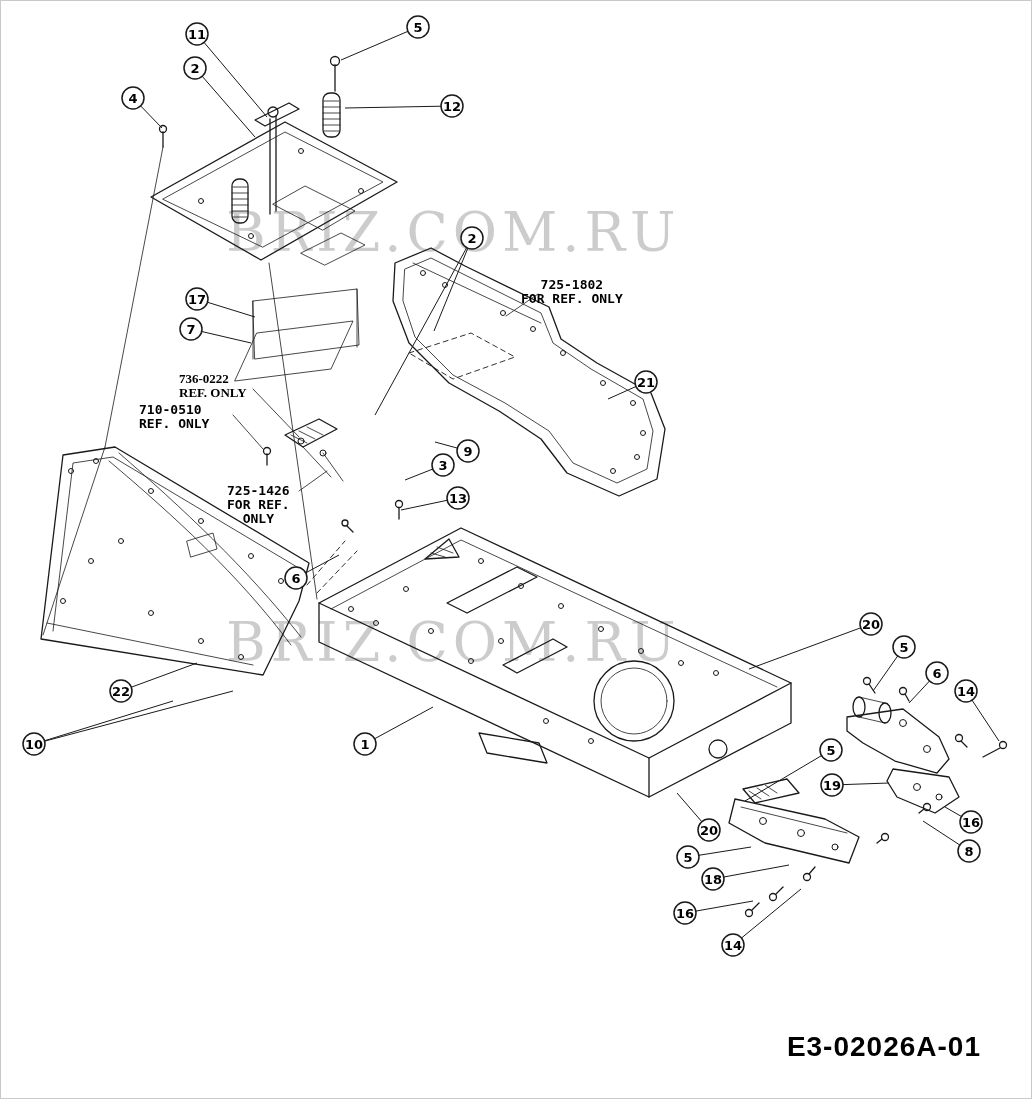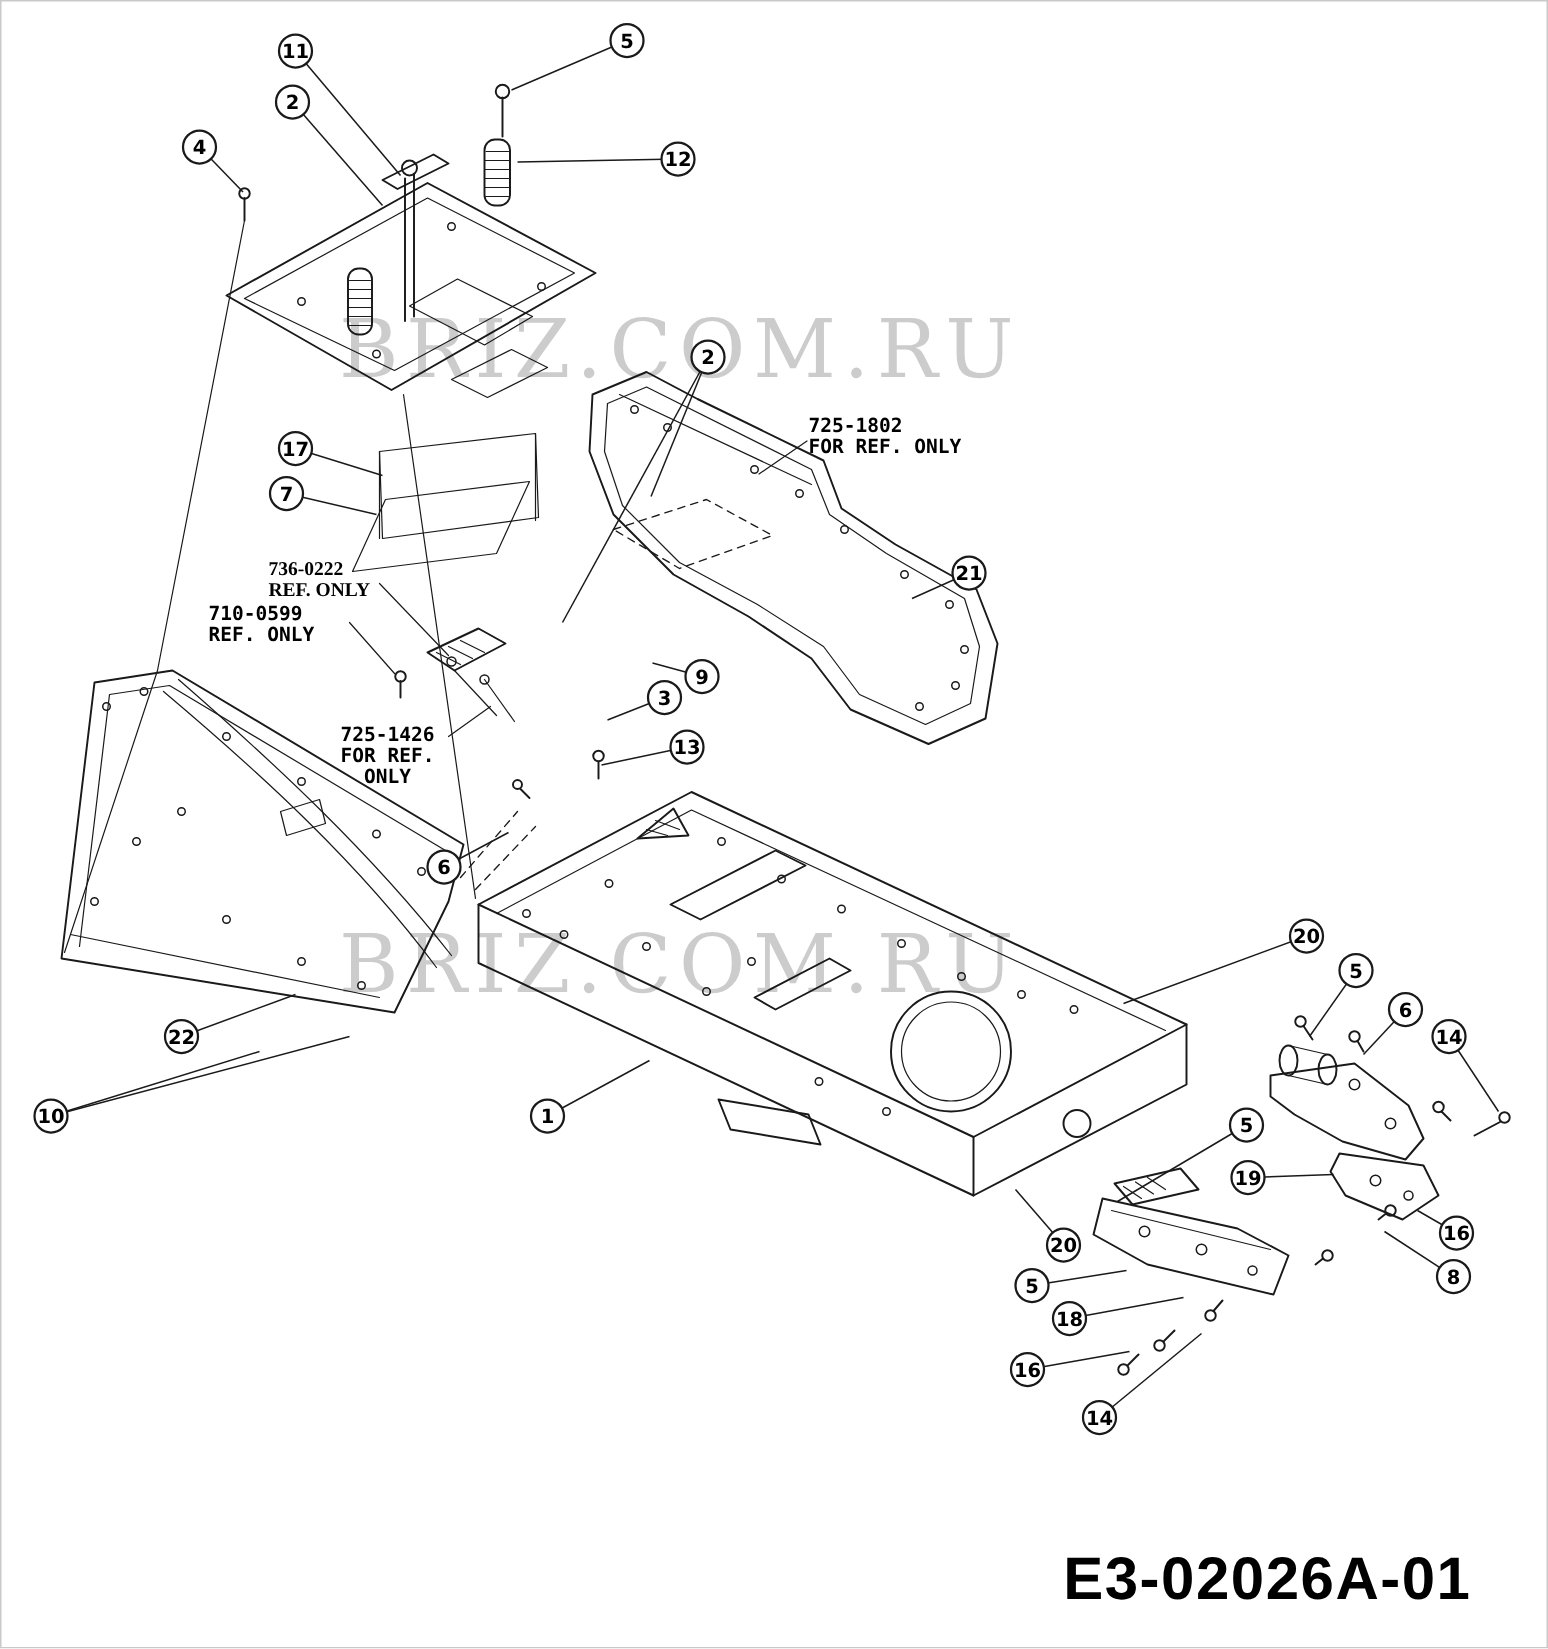--- a/index.html
+++ b/index.html
@@ -10,21 +10,21 @@
   .watermark{position:absolute;font-family:"DejaVu Serif",serif;
              font-size:54px;letter-spacing:5px;color:#8f8f8f;opacity:.45;
              white-space:nowrap;user-select:none;}
   
   .ref-label{position:absolute;font-family:"DejaVu Sans Mono",monospace;
              font-weight:bold;font-size:13px;line-height:14px;color:#000;
              white-space:pre;}
   
   .diagram-id{position:absolute;right:50px;top:1030px;
               font-family:"Liberation Sans",sans-serif;font-weight:bold;
-              font-size:40px;letter-spacing:1px;color:#000;}
+              font-size:28px;letter-spacing:1px;color:#000;}
   
   svg{position:absolute;left:0;top:0;}
   .art path,.art line,.art rect,.art circle,.art ellipse{
       stroke:#1a1a1a;fill:none;stroke-width:1.3;stroke-linejoin:round;stroke-linecap:round;}
   .art .thin, .thin path, .thin line{stroke-width:.8;}
   .art .dash{stroke-dasharray:5 4;stroke-width:.9;}
   .art .hole{stroke-width:1;}
   .leader{stroke:#1a1a1a;stroke-width:1;}
   .balloon{fill:#ffffff;stroke:#1a1a1a;stroke-width:1.5;}
   .balloon-num{fill:#000;font-family:"DejaVu Sans",sans-serif;
@@ -349,24 +349,24 @@
           <text x="684" y="912" dy="0.36em" class="balloon-num">16</text>
         </g>
         <g>
           <line x1="732" y1="944" x2="800" y2="888" class="leader"></line>
           <circle cx="732" cy="944" r="11" class="balloon"></circle>
           <text x="732" y="944" dy="0.36em" class="balloon-num">14</text>
         </g>
       </g>
   </svg>
 
-  <div class="ref-label" style="left:538px;top:277px;">725-1802
+  <div class="ref-label" style="left:520px;top:277px;text-align:center;">725-1802
 FOR REF. ONLY</div>
   <div class="ref-label" style="left:178px;top:371px;font-family:Liberation Serif, serif;">736-0222
 REF. ONLY</div>
-  <div class="ref-label" style="left:138px;top:402px;">710-0599
+  <div class="ref-label" style="left:138px;top:402px;">710-0510
 REF. ONLY</div>
   <div class="ref-label" style="left:226px;top:483px;text-align:center;">725-1426
 FOR REF.
 ONLY</div>
 
   <div class="diagram-id">E3-02026A-01</div>
 </div>
 
 </body></html>

